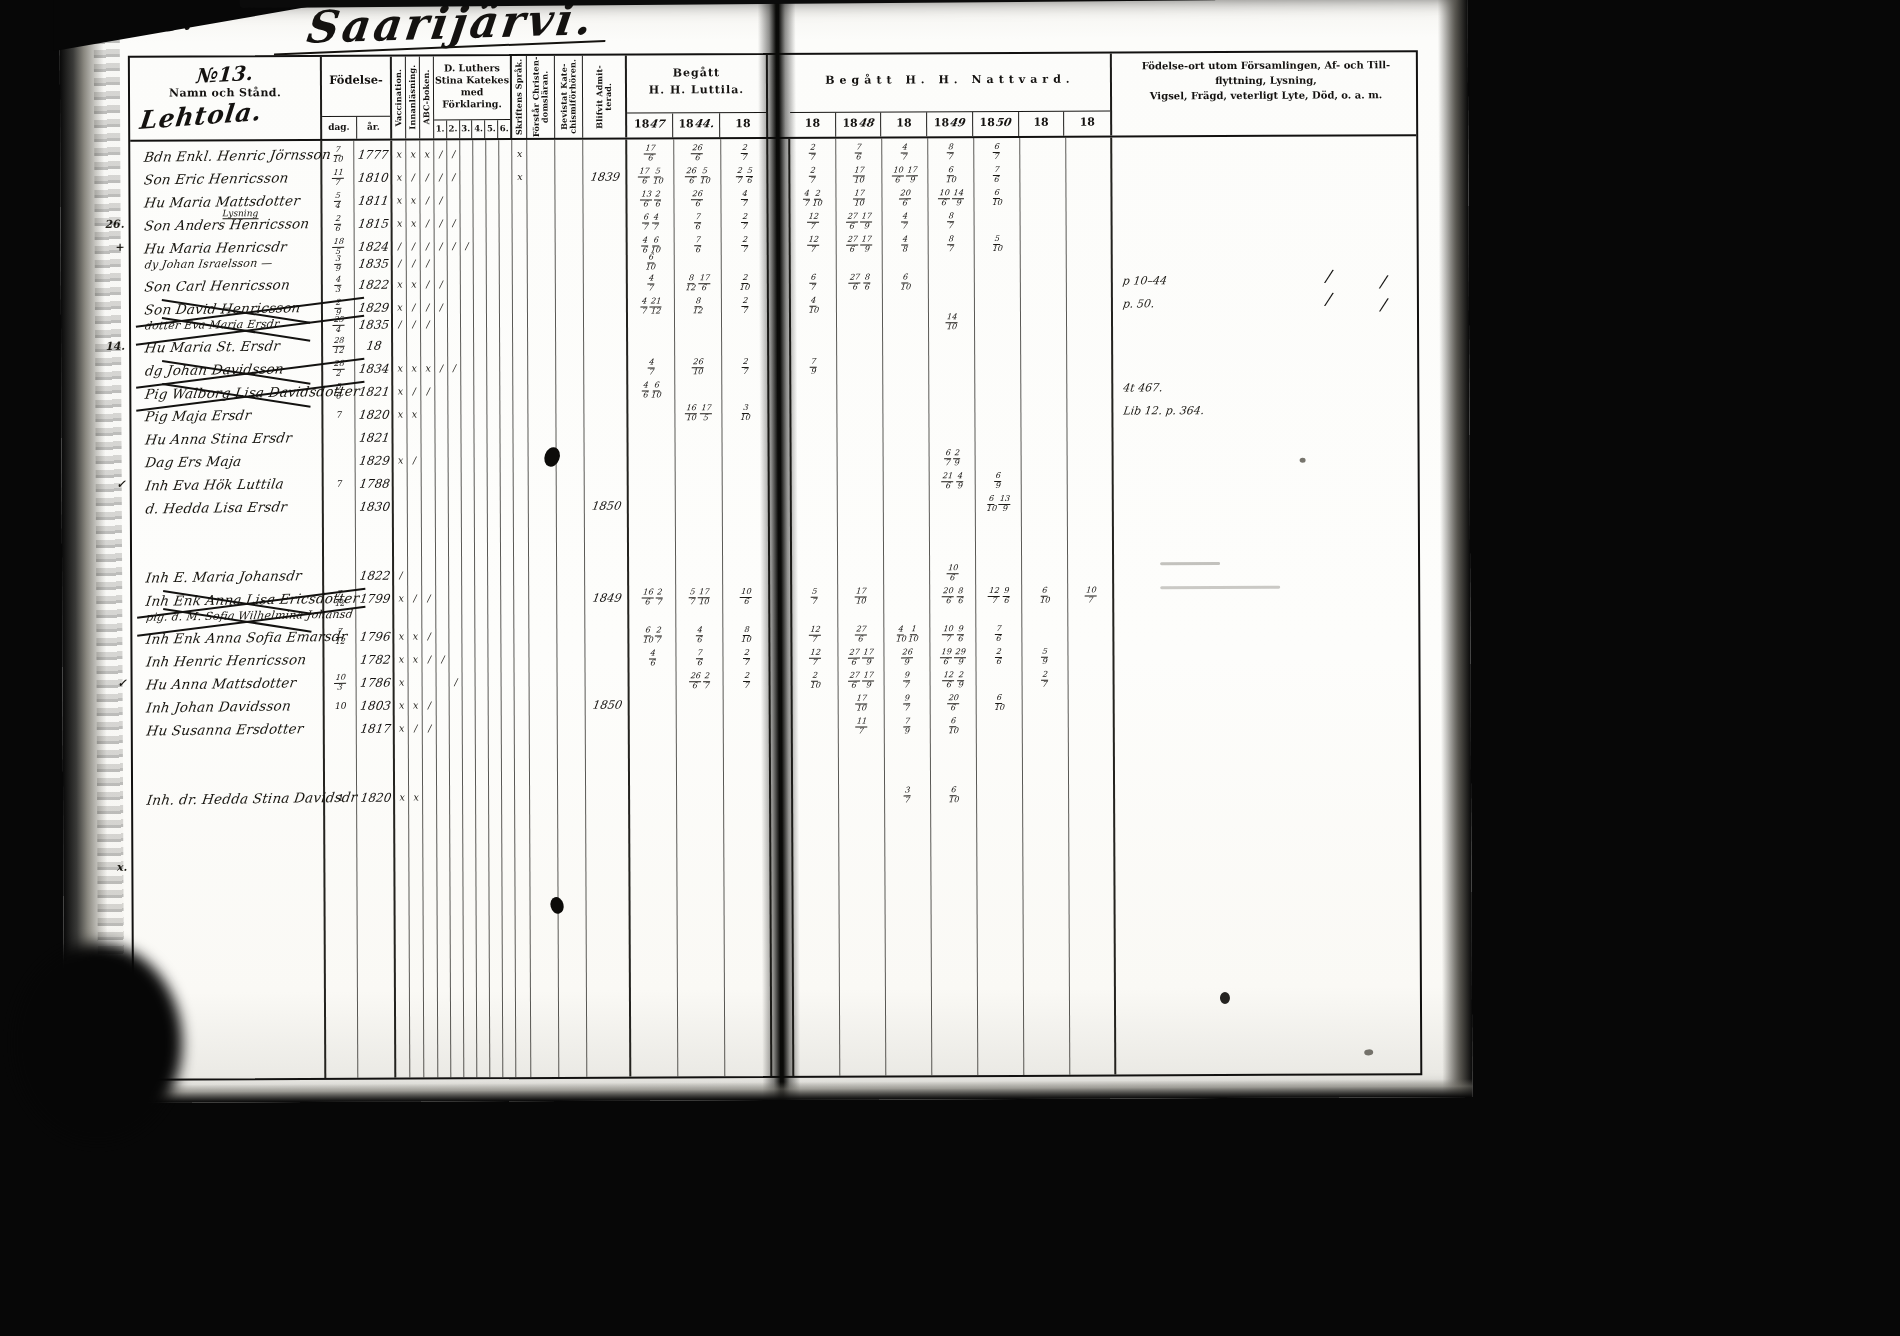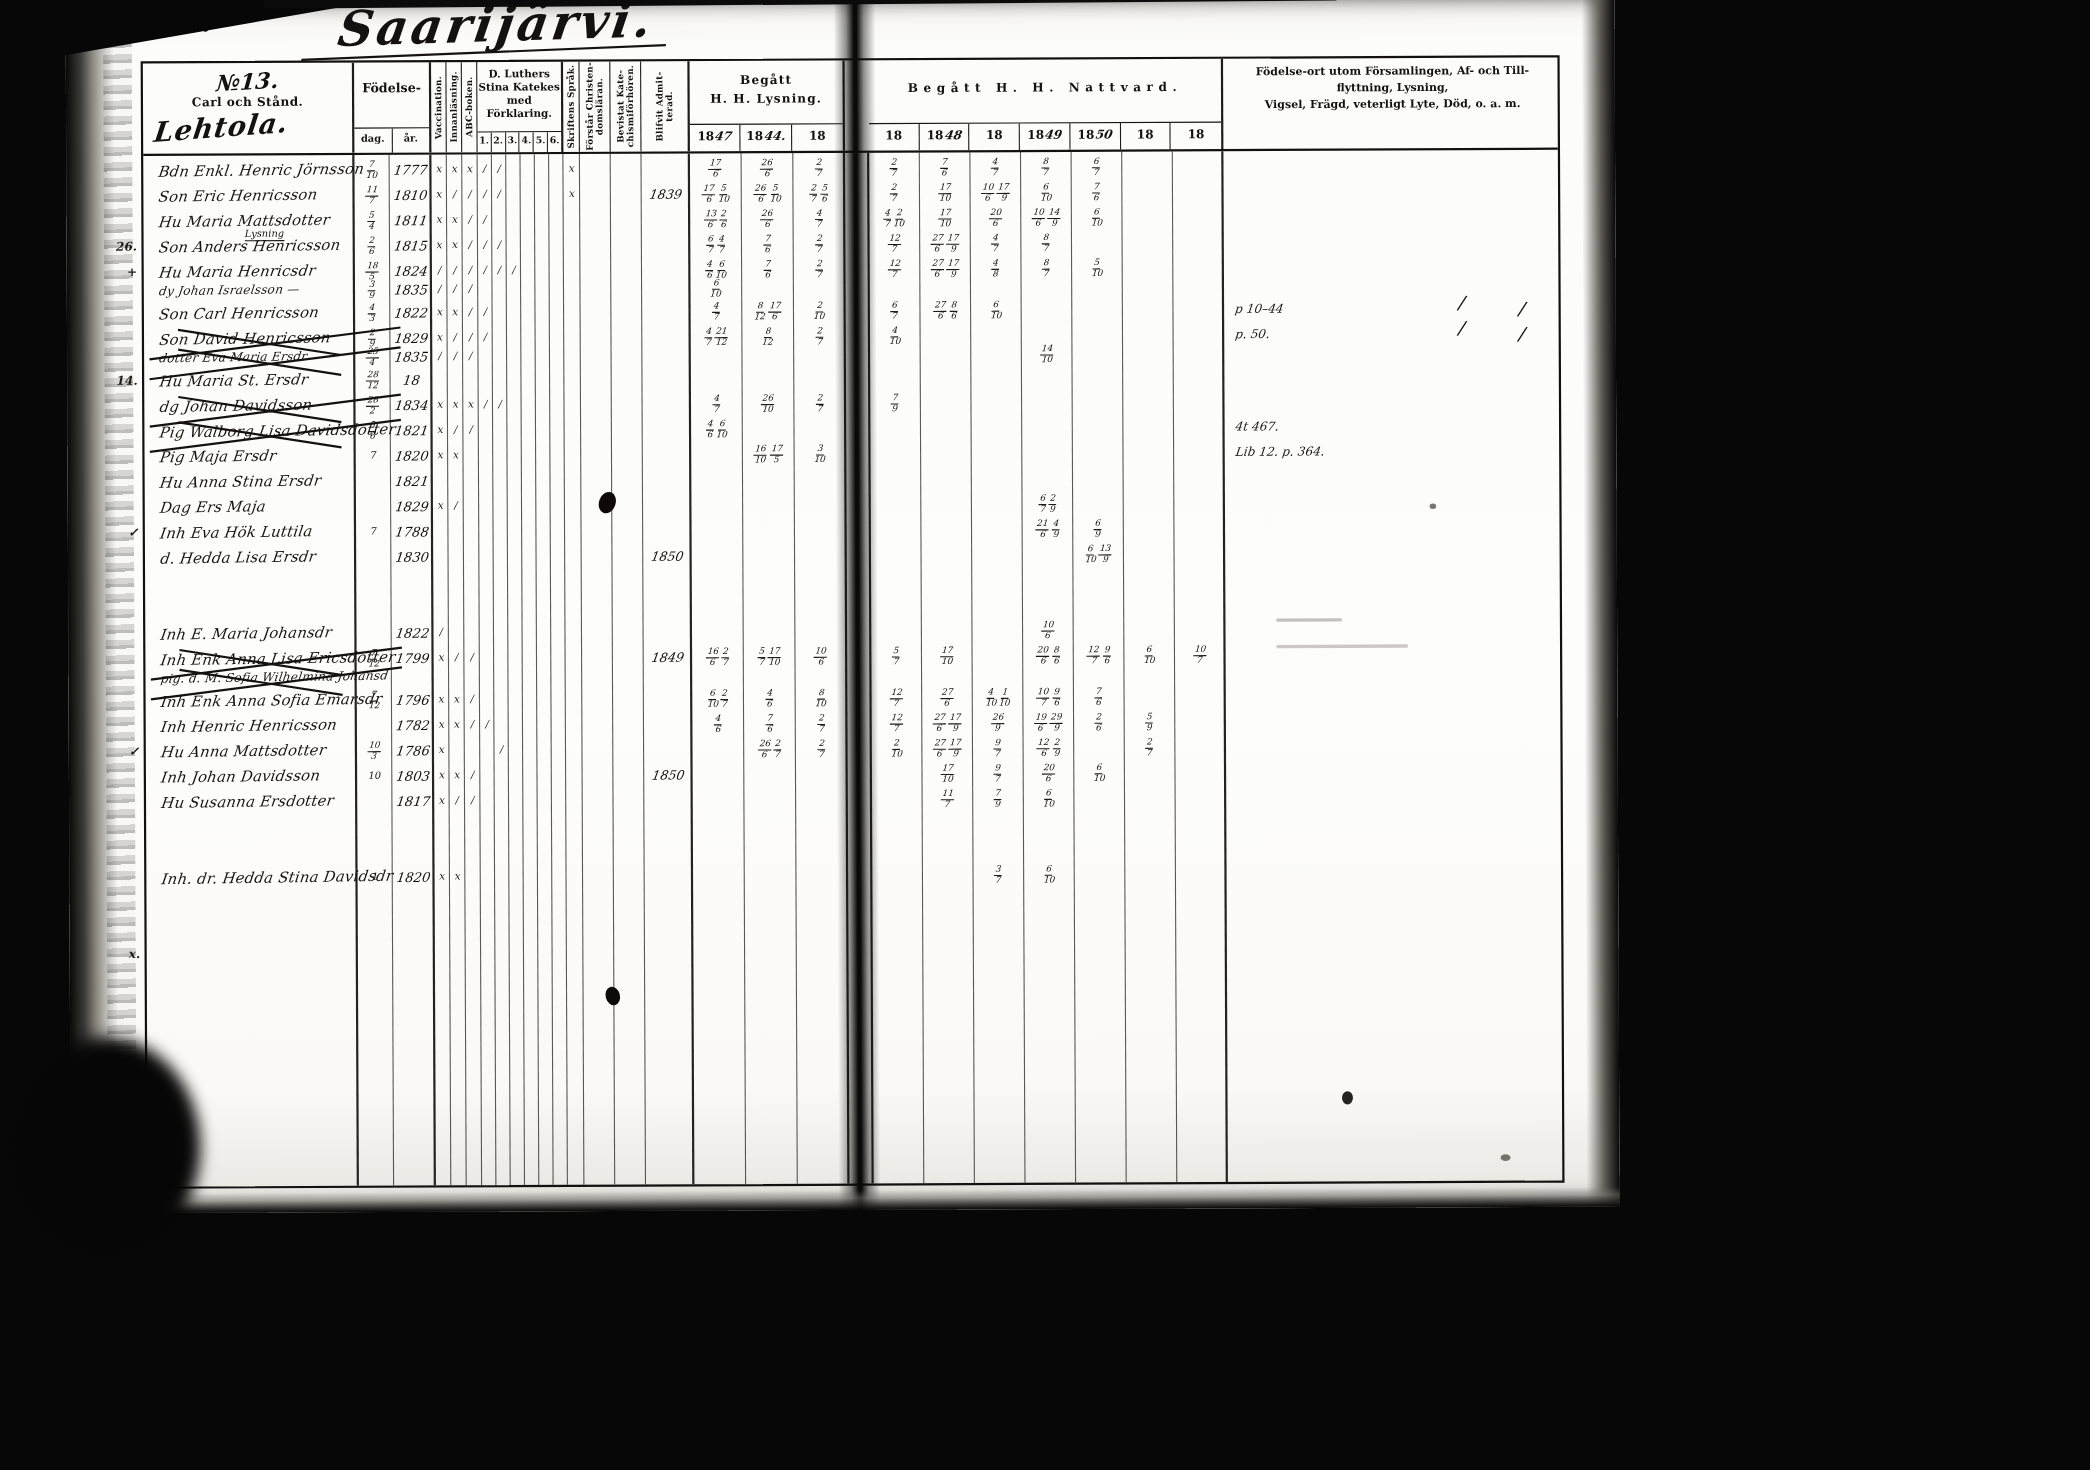--- a/index.html
+++ b/index.html
@@ -102,21 +102,21 @@
 <div id="stage">
   <div class="paper">
 
     <span class="pageno">329.</span>
     <span class="parish">Saarijärvi.</span>
 
     <div class="tbl">
       <div class="hd">
         <div class="hc w2 names-h">
           <div class="no13">№13.</div>
-          <div class="nst">Carl och Stånd.</div>
+          <div class="nst">Namn och Stånd.</div>
           <div class="hhold">Lehtola.</div>
         </div>
         <div class="hc w2 birth-h">
           <div class="lab">Födelse-</div>
           <div class="birth-sub">
             <span>dag.</span>
             <span>år.</span>
           </div>
         </div>
         <div id="narrow-heads" style="display:flex;">
@@ -151,21 +151,21 @@
             <div class="hc" style="width: 28px;">
               <div class="vt">Bevistat Kate- chismiförhören.</div>
             </div>
             <div class="hc w2" style="width: 44px;">
               <div class="vt">Blifvit Admit- terad.</div>
             </div>
           </div>
         <div class="hc w2 nat-h" style="width:141px;">
           <div class="lab">
             <span>Begått</span><br>
-            <span>H. H. Lysning.</span>
+            <span>H. H. Luttila.</span>
           </div>
           <div class="nat-years" id="years-left">
               <div class="yc" style="width: 47px;">18<span class="yhw">47</span></div>
               <div class="yc" style="width: 47px;">18<span class="yhw">44.</span></div>
               <div class="yc" style="width: 47px;">18</div>
             </div>
         </div>
         <div class="hc nb gut-h"></div>
         <div class="hc w2 nat-h wide" style="width:322px;">
           <div class="lab">Begått  H.  H.  Nattvard.</div>

